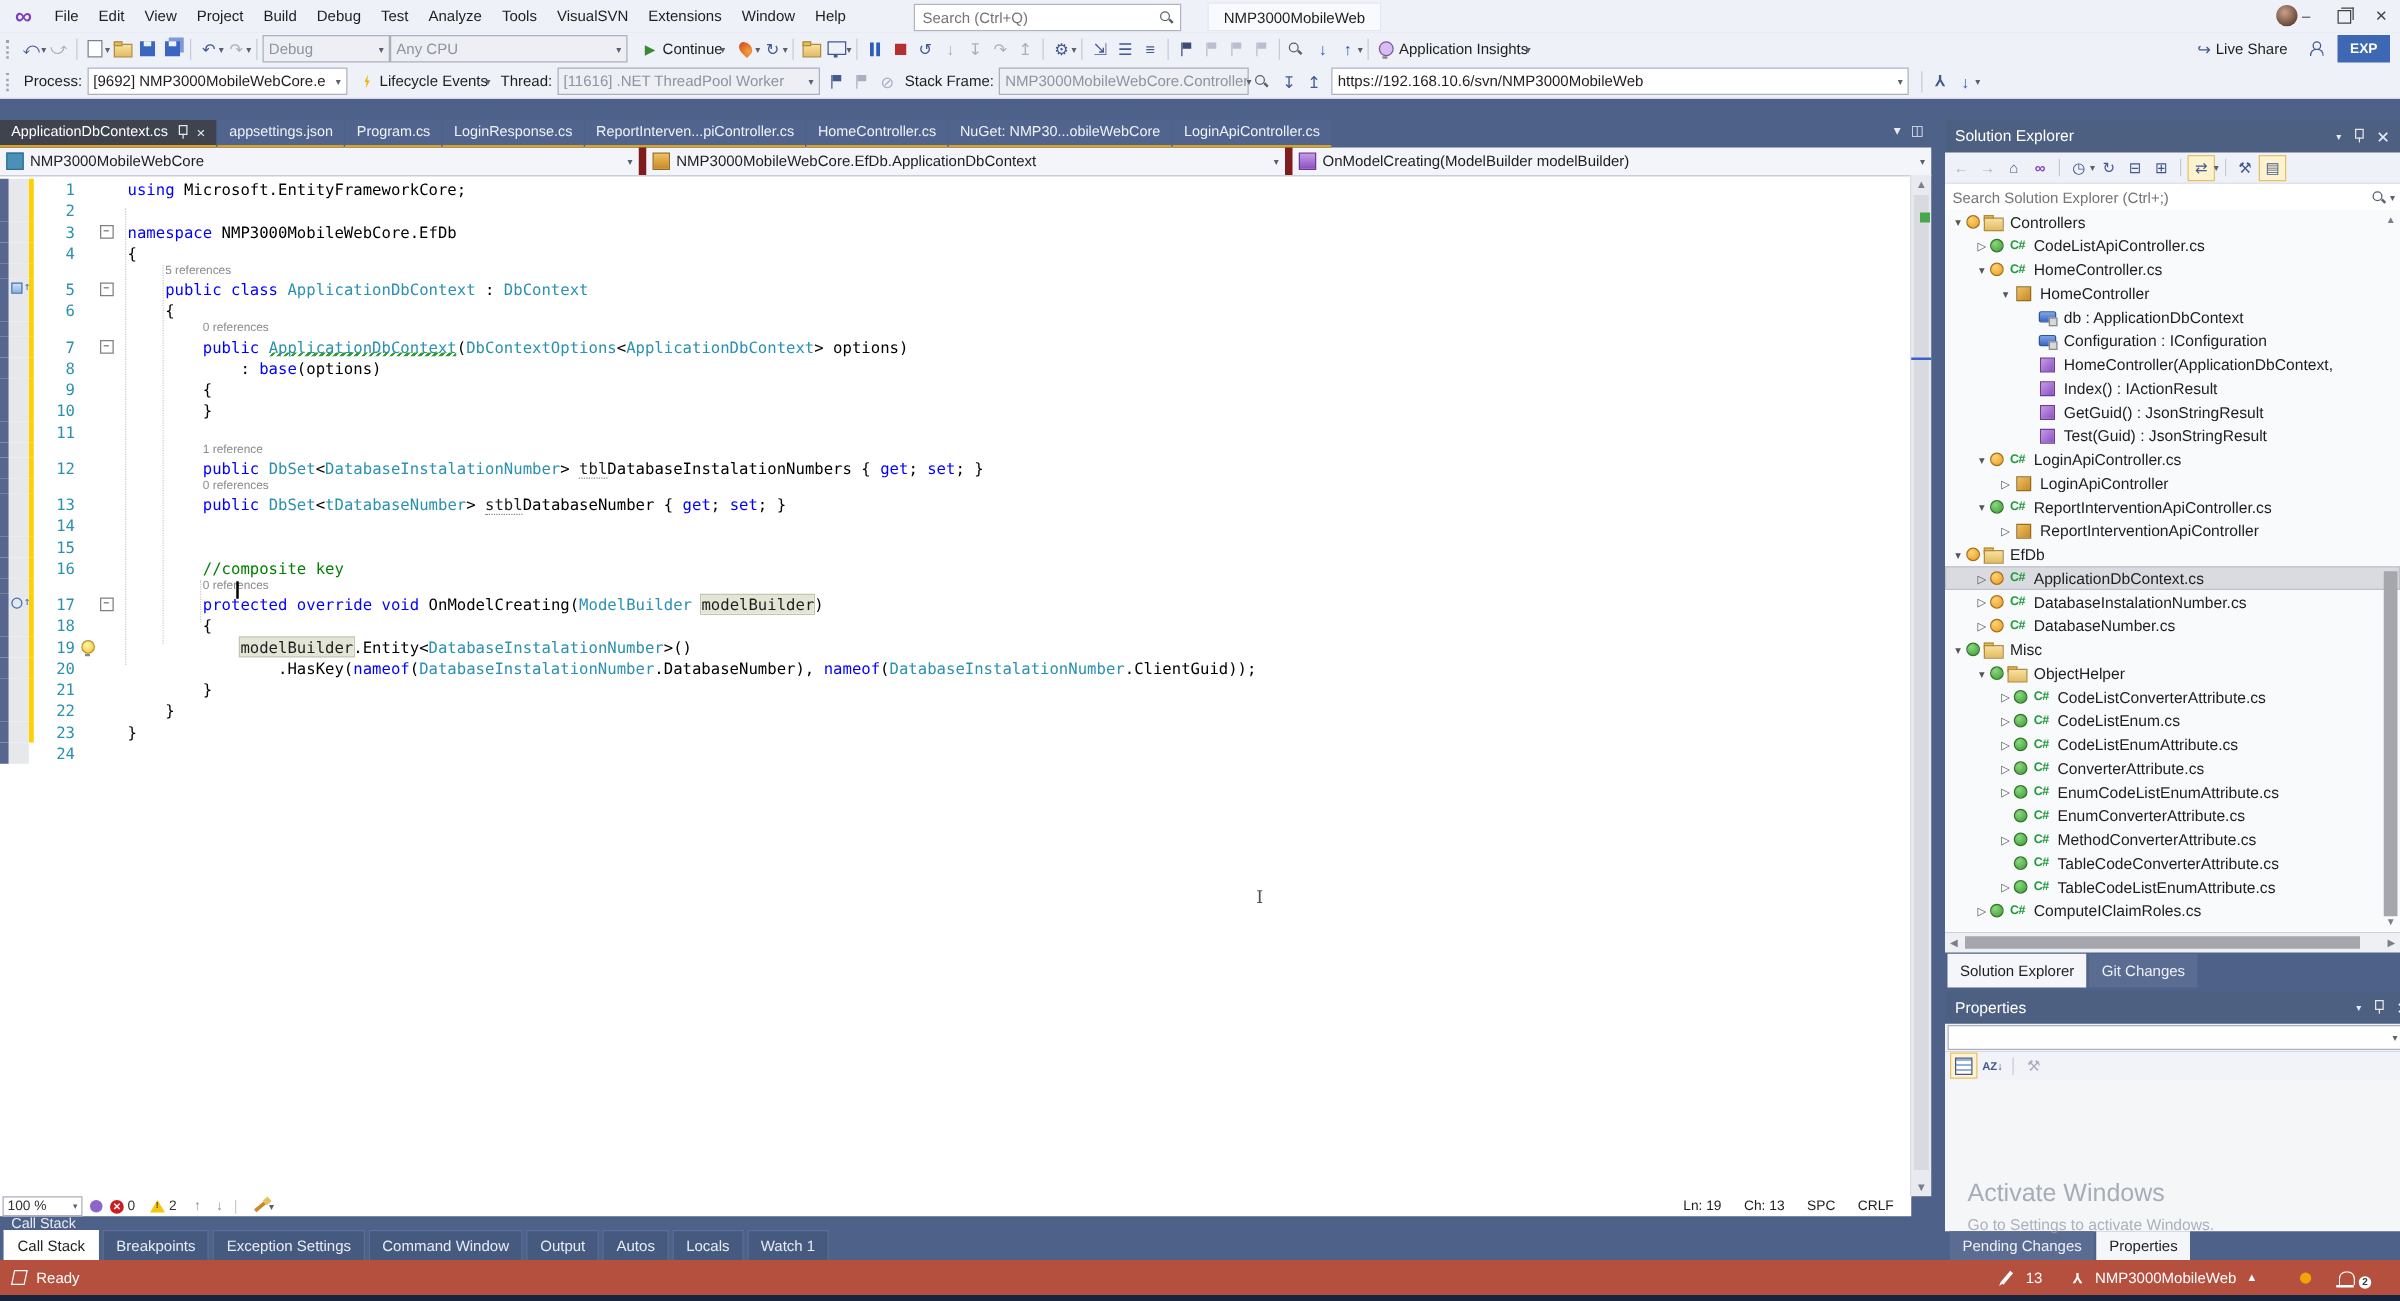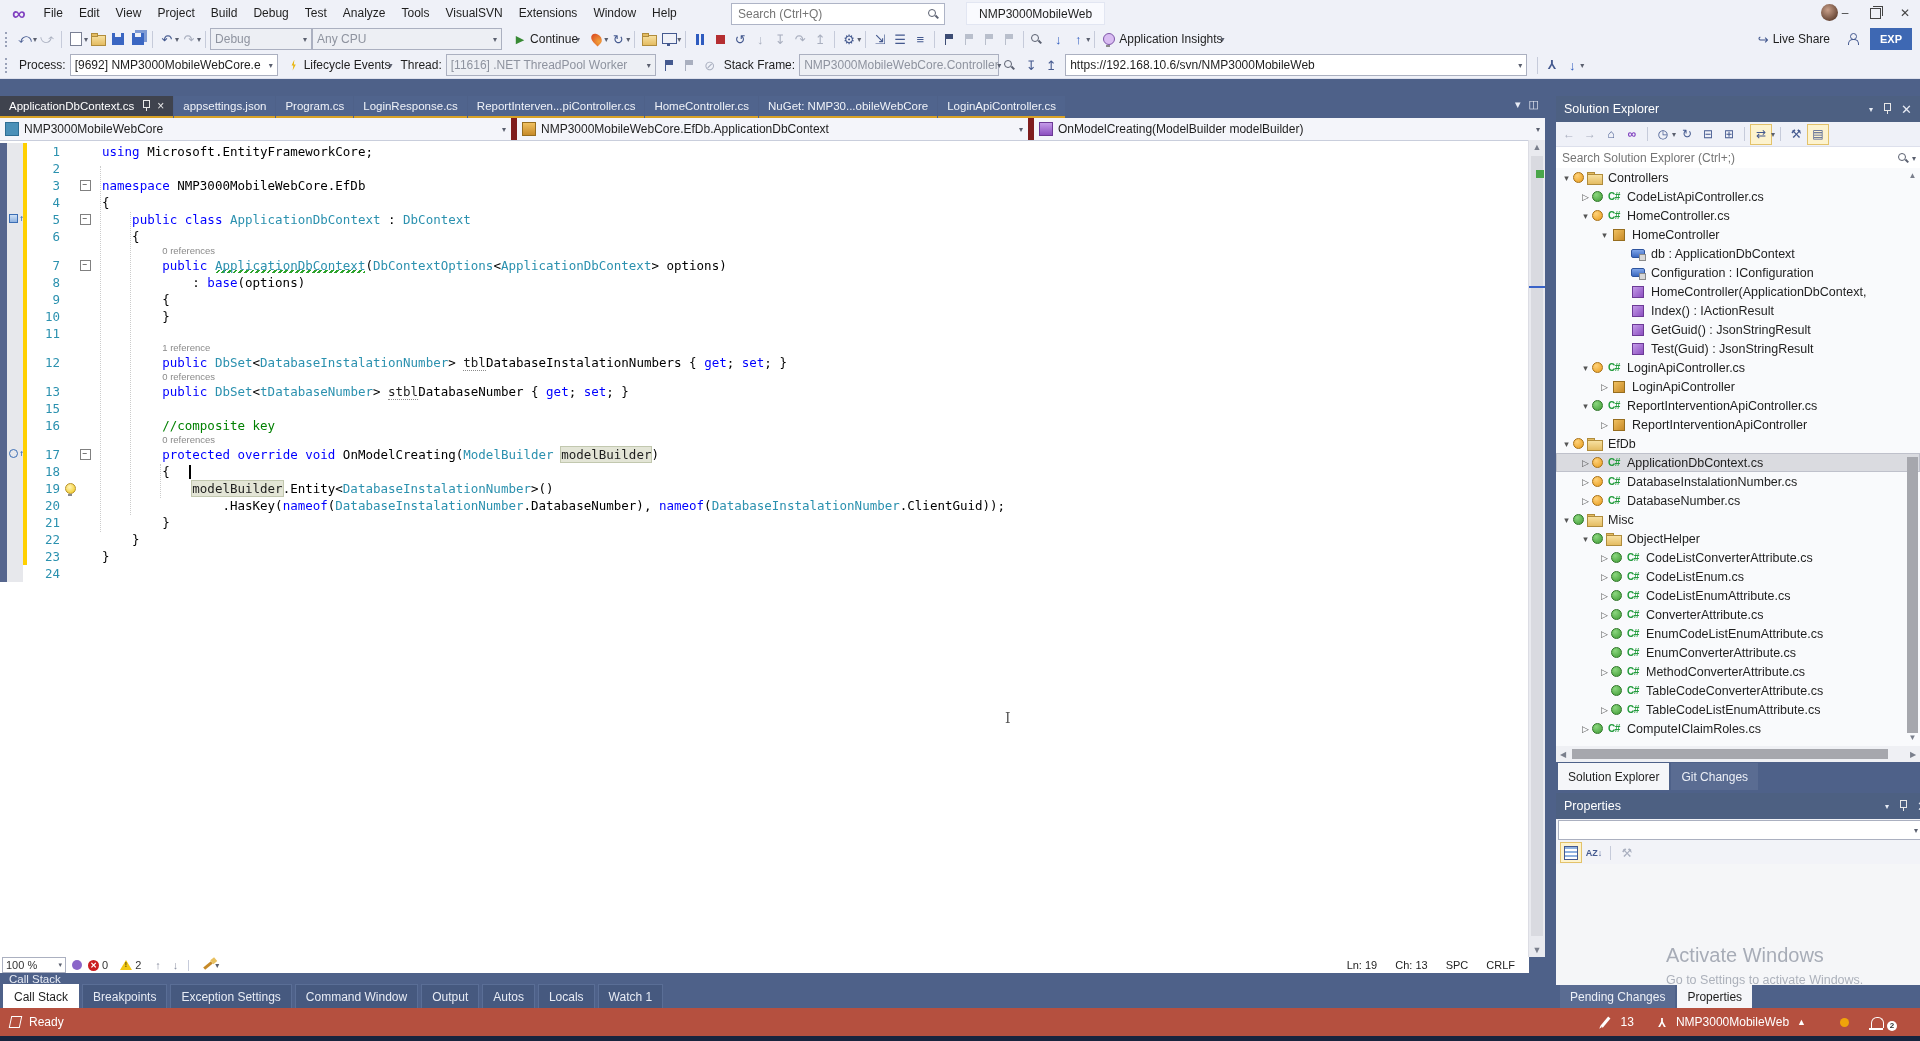--- a/index.html
+++ b/index.html
@@ -186,21 +186,21 @@
   #prop-combo-row{position:absolute;left:0;top:723px;width:364px;height:22px;background:#F2F3F8;display:flex;align-items:center;padding:0 2px}
   #prop-combo{flex:1;height:18px;background:#fff;border:1px solid #ABB0C0;display:flex;align-items:center}
   #prop-combo .carrow{margin-left:auto;font-size:8px;color:#5A5F6E;padding-right:3px}
   #prop-toolbar{position:absolute;left:0;top:745px;width:364px;height:23px;background:#F2F3F8;display:flex;align-items:center;gap:2px;padding-left:4px;border-bottom:1px solid #DDE0EC}
   .grid-ico{width:12px;height:12px;background:repeating-linear-gradient(#8FB2E0 0 2px,#fff 2px 4px);border:1px solid #44598F}
   .az-ico{font-size:9px;color:#44598F;font-weight:bold}
   #prop-content{position:absolute;left:0;top:768px;width:364px;height:121px;background:#F5F6F8}
   #panel-tabs{position:absolute;left:4px;top:889px;height:23px;display:flex;gap:2px}
 
   
-  #watermark{left:1666px;top:944px;color:#9AA0AC;z-index:5}
+  #watermark{left:1574px;top:944px;color:#9AA0AC;z-index:5}
   #watermark .w1{font-size:20px;opacity:.85}
   #watermark .w2{font-size:12.5px;margin-top:6px;opacity:.8}
 
   
   #statusbar{left:0;top:1008px;width:1920px;height:28px;background:#B5503F;color:#fff;display:flex;align-items:center;font-size:12px}
   #sb-square{width:9px;height:10px;border:1px solid #fff;transform:skewX(-12deg);margin:0 8px 0 10px}
   #sb-right{margin-left:auto;display:flex;align-items:center;gap:8px;padding-right:18px}
   .pencil{width:2.5px;height:12px;background:#fff;transform:rotate(40deg);position:relative;margin-right:6px}
   .pencil:after{content:"";position:absolute;left:0;bottom:-3px;border-left:1.5px solid transparent;border-right:1.5px solid transparent;border-top:3px solid #fff}
   .branch-ico{display:inline-block;transform:rotate(180deg);font-size:12px;font-weight:bold;margin:0 2px 0 16px}
@@ -483,20 +483,29 @@
         </div>
         <div class="crow">
           <span class="c-edge"></span>
           <span class="c-ind"></span>
           <span class="c-yel"></span>
           <span class="c-ln">4</span>
           <span class="c-bulb"></span>
           <span class="c-fold"></span>
           <span class="c-code"><span class="tk-p">{</span></span>
         </div>
+        <div class="crow lens-row">
+          <span class="c-edge"></span>
+          <span class="c-ind"></span>
+          <span class="c-yel"></span>
+          <span class="c-ln"></span>
+          <span class="c-bulb"></span>
+          <span class="c-fold"></span>
+          <span class="c-code lens" style="padding-left: 40.12px;">5 references</span>
+        </div>
         <div class="crow">
           <span class="c-edge"></span>
           <span class="c-ind">
             <span class="mi"><span class="sq"></span>↑</span>
           </span>
           <span class="c-yel"></span>
           <span class="c-ln">5</span>
           <span class="c-bulb"></span>
           <span class="c-fold">
             <span class="foldbox">−</span>
@@ -596,20 +605,29 @@
           <span class="c-code lens" style="padding-left: 70.24px;">0 references</span>
         </div>
         <div class="crow">
           <span class="c-edge"></span>
           <span class="c-ind"></span>
           <span class="c-yel"></span>
           <span class="c-ln">13</span>
           <span class="c-bulb"></span>
           <span class="c-fold"></span>
           <span class="c-code"><span class="tk-p">        </span><span class="tk-k">public</span><span class="tk-p"> </span><span class="tk-t">DbSet</span><span class="tk-p">&lt;</span><span class="tk-t">tDatabaseNumber</span><span class="tk-p">&gt; </span><span class="tk-pd">stbl</span><span class="tk-p">DatabaseNumber { </span><span class="tk-k">get</span><span class="tk-p">; </span><span class="tk-k">set</span><span class="tk-p">; }</span></span>
+        </div>
+        <div class="crow">
+          <span class="c-edge"></span>
+          <span class="c-ind"></span>
+          <span class="c-yel"></span>
+          <span class="c-ln">14</span>
+          <span class="c-bulb"></span>
+          <span class="c-fold"></span>
+          <span class="c-code"></span>
         </div>
         <div class="crow">
           <span class="c-edge"></span>
           <span class="c-ind"></span>
           <span class="c-yel"></span>
           <span class="c-ln">15</span>
           <span class="c-bulb"></span>
           <span class="c-fold"></span>
           <span class="c-code"></span>
         </div>

